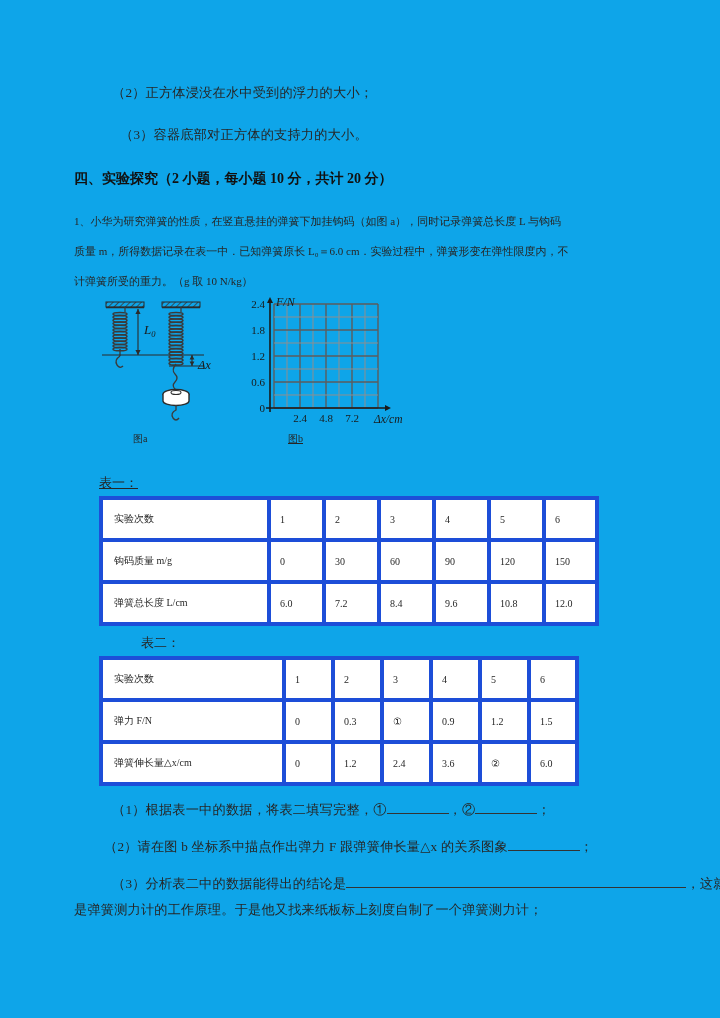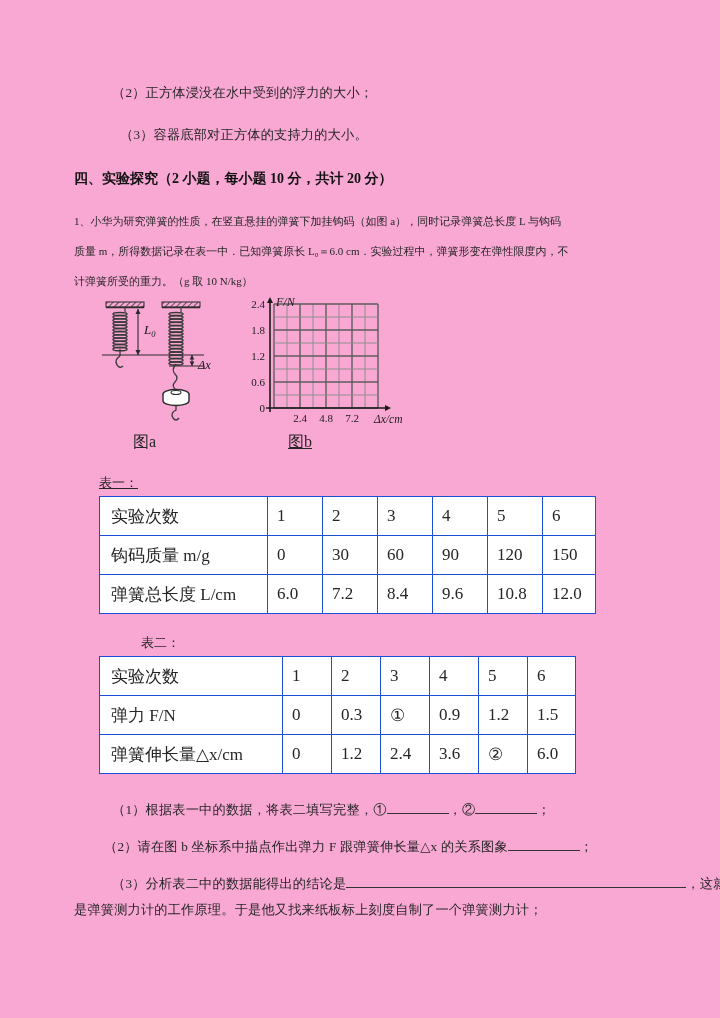--- a/index.html
+++ b/index.html
@@ -13,21 +13,21 @@
     position: relative;
     font-family: "Liberation Serif", "DejaVu Serif", serif;
     color: #1a1a1a;
     overflow: hidden;
   }
   .page {
     position: absolute;
     left: 0; top: 0;
     width: 720px;
     height: 1018px;
-    background: #f9a8d4;
+    background: #0ea5e9;
   }
 
   
   .ptext {
     position: absolute;
     font-size: 13.2px;
     line-height: 30px;
     letter-spacing: 0.2px;
     color: #262626;
     white-space: nowrap;
@@ -62,41 +62,41 @@
   
   .figwrap {
     position: absolute;
     left: 100px;
     top: 292px;
     width: 310px;
     height: 160px;
   }
   .figcap {
     position: absolute;
-    font-size: 16px;
+    font-size: 10px;
     color: #262626;
     white-space: nowrap;
   }
 
   
   .tbl-label {
     position: absolute;
     font-size: 13px;
     color: #262626;
     white-space: nowrap;
   }
   table.dt {
     position: absolute;
     border-collapse: collapse;
     table-layout: fixed;
     background: #fff;
   }
   table.dt td {
-    border: 1px solid #1d4ed8;
-    font-size: 17px;
+    border: 4px solid #1d4ed8;
+    font-size: 10px;
     color: #262626;
     padding: 0 8px 0 9px;
     height: 38px;
     vertical-align: middle;
     white-space: nowrap;
   }
   table.dt td.hd {
     padding-left: 11px;
   }
   .circnum {

